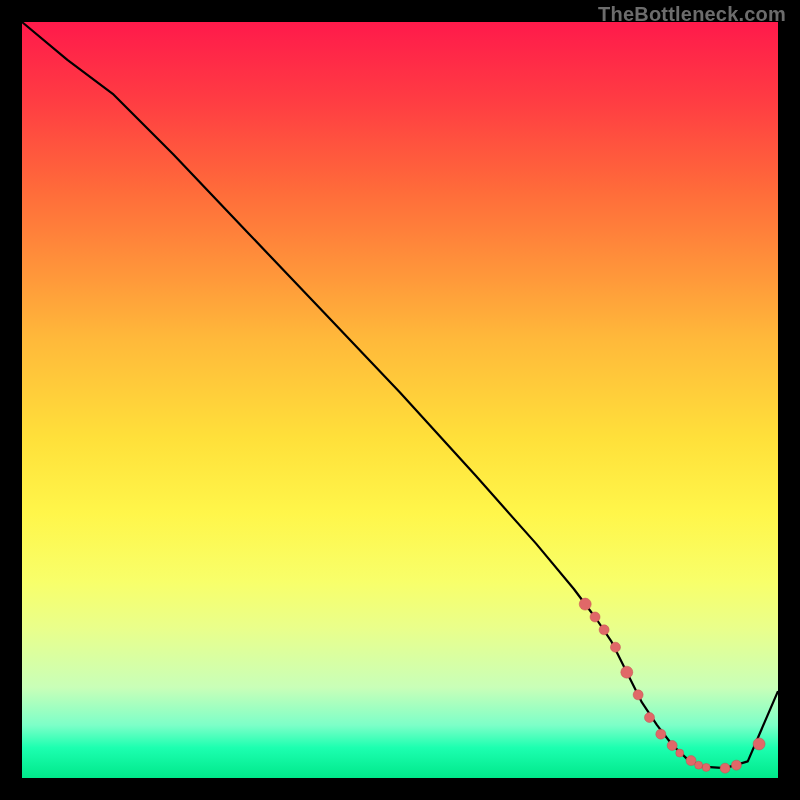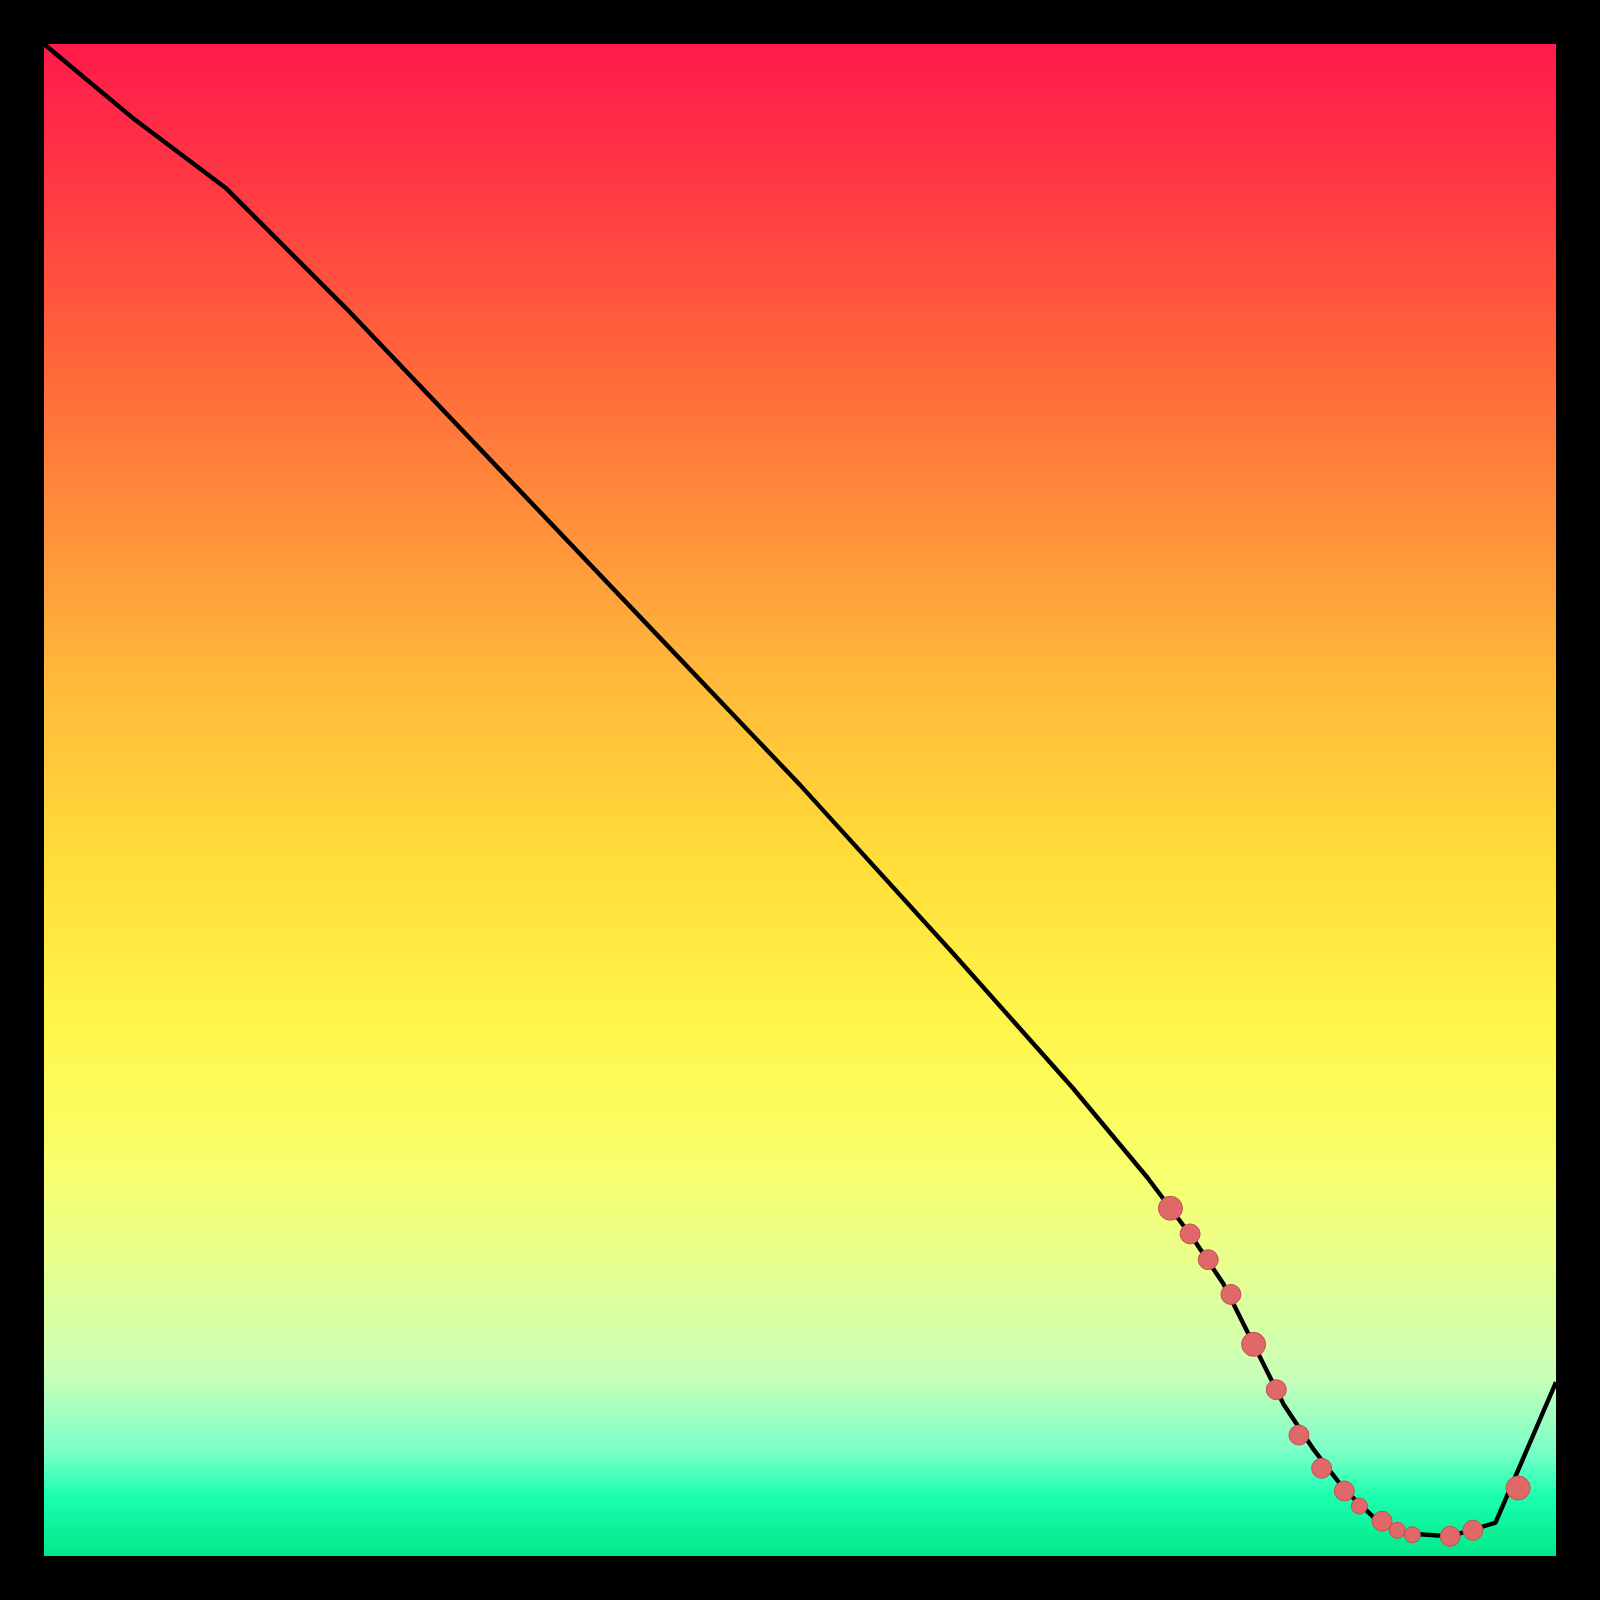--- a/index.html
+++ b/index.html
@@ -51,20 +51,21 @@
     fill: #e06868;
     stroke: #c45050;
     stroke-width: 0.5;
   }
 </style>
 </head>
 <body>
 
 <div class="stage">
 
+  <div class="watermark">TheBottleneck.com</div>
 
   <div class="plot">
     <svg class="curve" viewBox="0 0 756 756" preserveAspectRatio="none">
       <path id="curve-path" fill="none" stroke="#000" stroke-width="2.2" stroke-linejoin="round" d="M0.00 0.00 L45.36 37.80 L90.72 71.82 L151.20 132.30 L226.80 211.68 L302.40 291.06 L378.00 370.44 L453.60 453.60 L514.08 521.64 L551.88 567.00 L574.56 597.24 L589.68 619.92 L604.80 650.16 L619.92 680.40 L635.04 703.08 L650.16 722.74 L665.28 737.10 L680.40 744.66 L703.08 746.17 L725.76 739.37 L756.00 669.06"></path>
       <g id="dots">
           <circle cx="563.22" cy="582.12" r="6" class="dot"></circle>
           <circle cx="573.05" cy="594.97" r="5" class="dot"></circle>
           <circle cx="582.12" cy="607.82" r="5" class="dot"></circle>
           <circle cx="593.46" cy="625.21" r="5" class="dot"></circle>
           <circle cx="604.80" cy="650.16" r="6" class="dot"></circle>

